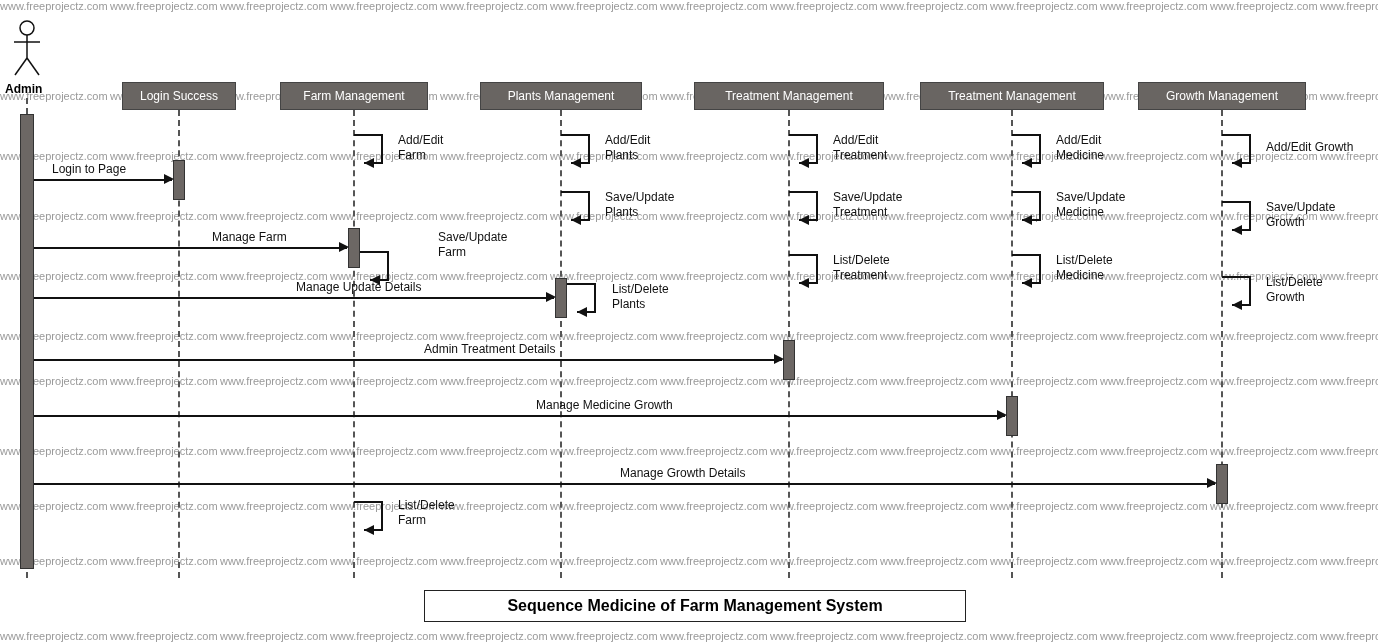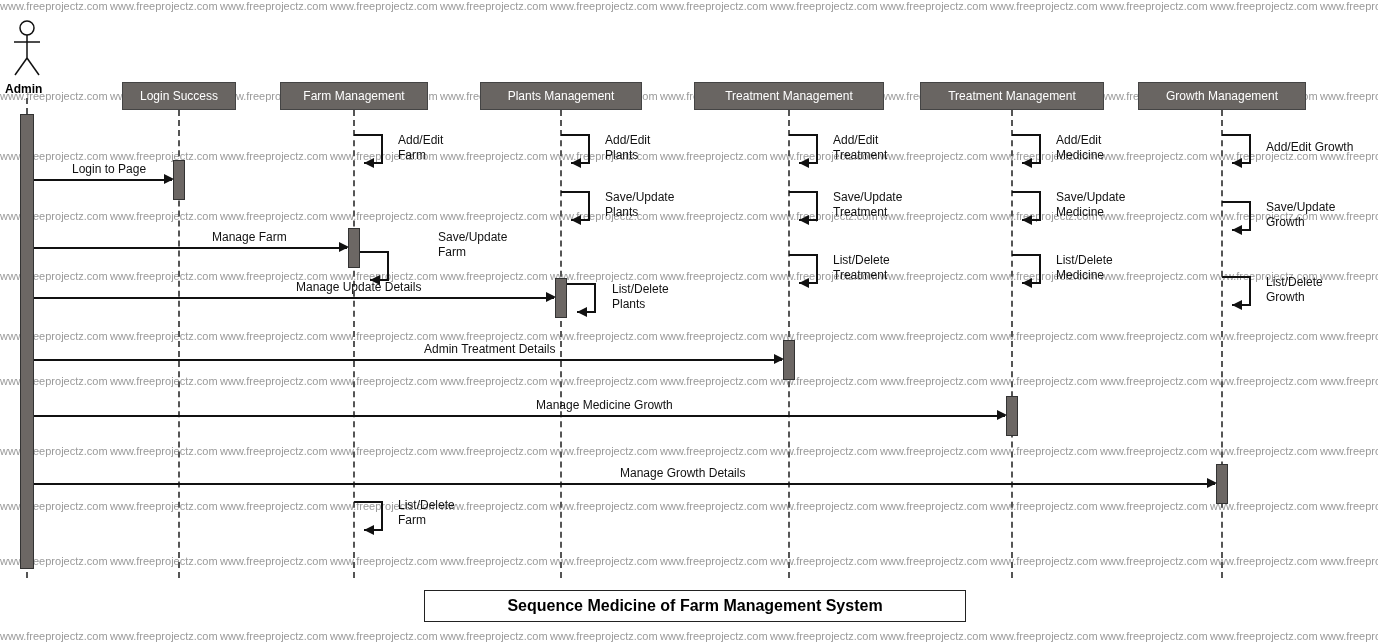--- a/index.html
+++ b/index.html
@@ -268,21 +268,21 @@
 <div class="activation admin" style="left:20px; top:114px; height:455px;"></div>
 <div class="activation" style="left:173px; top:160px; height:40px;"></div>
 <div class="activation" style="left:348px; top:228px; height:40px;"></div>
 <div class="activation" style="left:555px; top:278px; height:40px;"></div>
 <div class="activation" style="left:783px; top:340px; height:40px;"></div>
 <div class="activation" style="left:1006px; top:396px; height:40px;"></div>
 <div class="activation" style="left:1216px; top:464px; height:40px;"></div>
 
 <div class="msg-line" style="left:34px; top:179px; width:138px;"></div>
 <div class="msg-arrow-right" style="left:164px; top:174px;"></div>
-<div class="msg-label" style="left:72px; top:162px;">Login to Page</div>
+<div class="msg-label" style="left:52px; top:162px;">Login to Page</div>
 
 <div class="msg-line" style="left:34px; top:247px; width:313px;"></div>
 <div class="msg-arrow-right" style="left:339px; top:242px;"></div>
 <div class="msg-label" style="left:212px; top:230px;">Manage Farm</div>
 
 <div class="msg-line" style="left:34px; top:297px; width:520px;"></div>
 <div class="msg-arrow-right" style="left:546px; top:292px;"></div>
 <div class="msg-label" style="left:296px; top:280px;">Manage Update Details</div>
 
 <div class="msg-line" style="left:34px; top:359px; width:748px;"></div>

